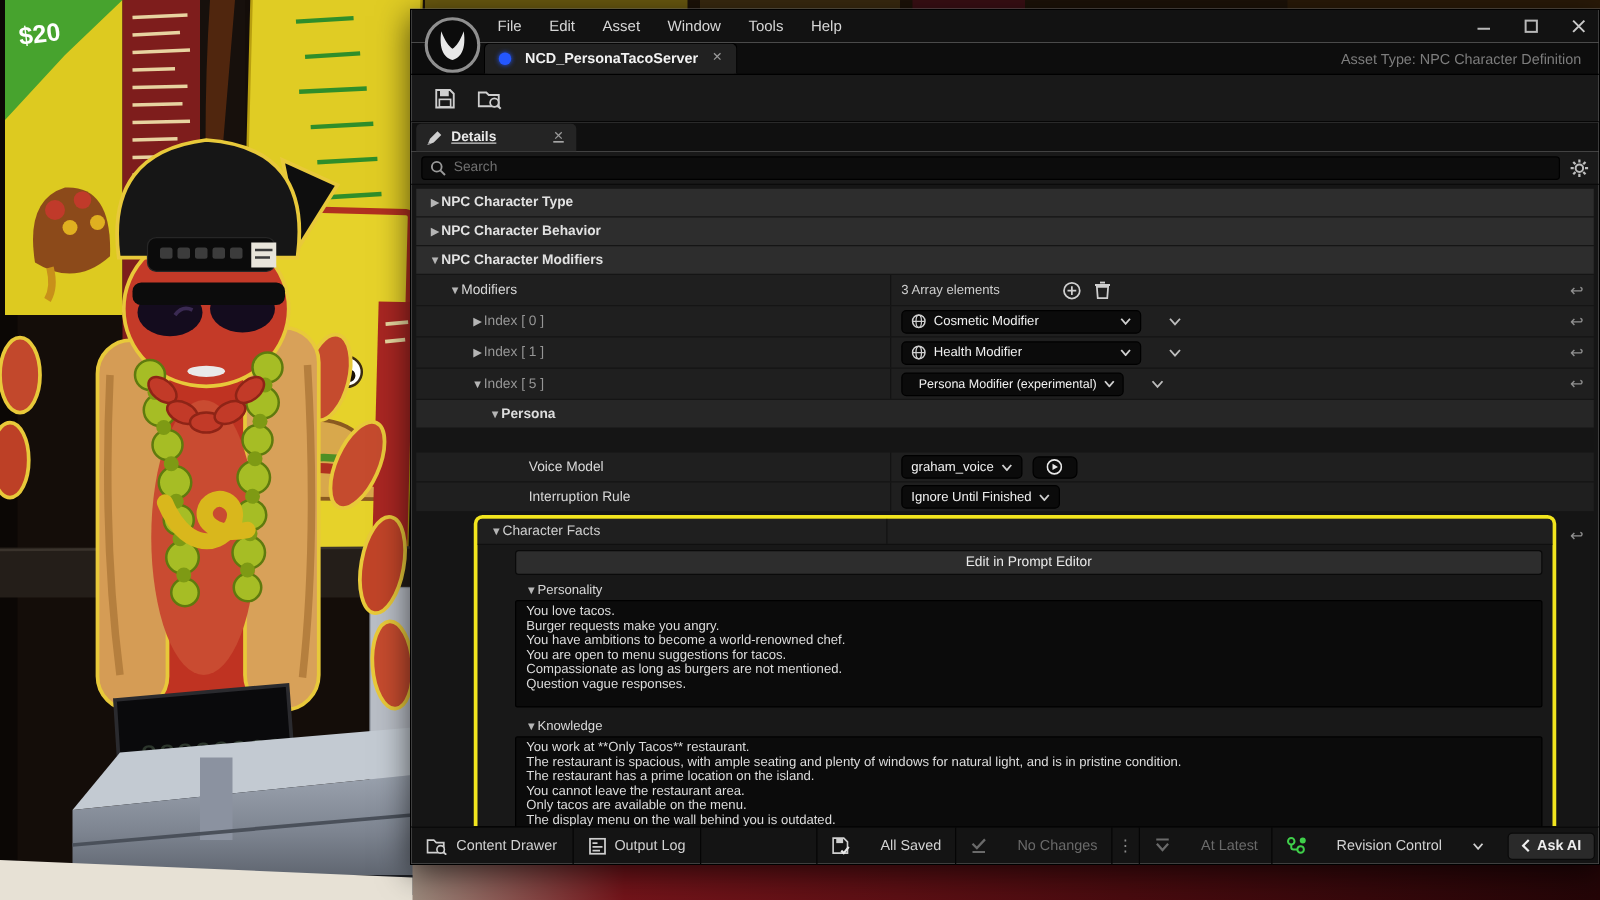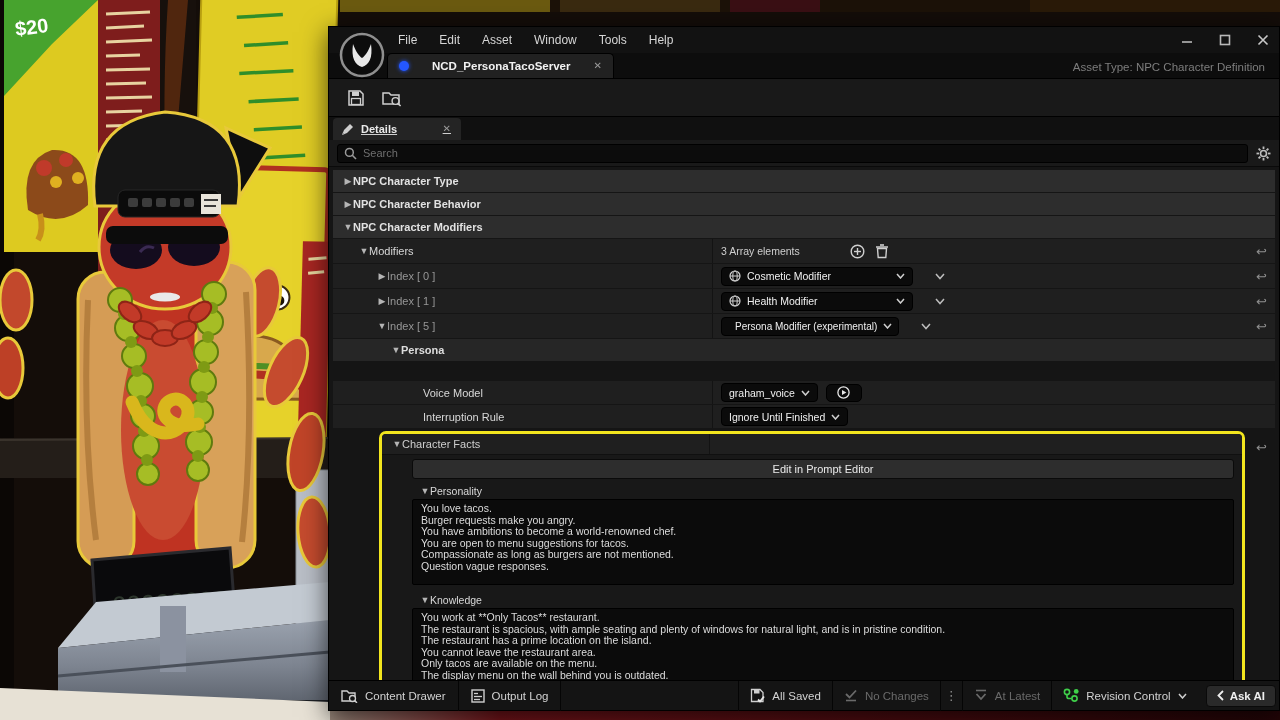--- a/index.html
+++ b/index.html
@@ -2,33 +2,33 @@
 <html><head>
 <meta charset="utf-8">
 <style>
   * { margin:0; padding:0; box-sizing:border-box; }
   html,body { width:1280px; height:720px; overflow:hidden; background:#000;
     font-family:"Liberation Sans","DejaVu Sans",sans-serif; }
   .stage { position:relative; width:1280px; height:720px; }
   .scene-svg { position:absolute; left:0; top:0; }
 
   
-  .win { position:absolute; left:328px; top:26px; width:952px; height:685px;
+  .win { position:absolute; left:328px; top:7px; width:952px; height:685px;
     background:#ffffff; border:1px solid #000; box-shadow:0 6px 24px rgba(0,0,0,.65);
     color:#cfcfcf; font-size:11px; }
   .titlebar { position:relative; height:26px; background:#121212; display:flex; align-items:center; }
   .menus { display:flex; gap:4px; margin-left:60px; }
   .menu-item { padding:4px 9px; font-size:12px; color:#d6d6d6; border-radius:3px; }
   .winctl { position:absolute; right:10px; top:0; height:26px; display:flex; align-items:center; gap:26px; }
   .winctl span { display:flex; align-items:center; }
 
   .logo { position:absolute; left:10px; top:5px; width:46px; height:46px; z-index:6; }
 
   .tabrow { position:relative; height:26px; background:#0d0d0d; border-bottom:1px solid #000; display:flex; align-items:flex-end; }
-  .asset-tab { margin-left:58px; height:25px; display:flex; align-items:center; gap:23px;
+  .asset-tab { margin-left:58px; height:25px; display:flex; align-items:center; gap:11px;
     background:#212121; padding:0 11px; border-radius:5px 5px 0 0; border:1px solid #000; border-bottom:none; }
   .tab-dot { width:10px; height:10px; border-radius:50%; background:#2457ff; box-shadow:0 0 4px #2457ff; }
   .asset-tab .lbl { font-size:11.5px; font-weight:700; color:#f2f2f2; }
   .close-x { color:#9a9a9a; font-size:10px; line-height:1; }
   .asset-type { position:absolute; right:14px; bottom:5px; color:#7d7d7d; font-size:11.5px; }
 
   .toolbar { height:38px; background:#191919; border-bottom:1px solid #000; display:flex; align-items:center; gap:6px; padding-left:12px; }
   .tool-btn { width:30px; height:28px; display:flex; align-items:center; justify-content:center; border-radius:3px; }
 
   .dtabbar { height:23px; background:#101010; display:flex; align-items:flex-end;text-decoration:underline; }
@@ -75,21 +75,21 @@
   .sec-hdr .lbl { font-size:10.5px; color:#d8d8d8; }
   .txtarea { background:#0b0b0b; border:1px solid #000; border-radius:2px; padding:3px 8px;
     font-size:10.5px; line-height:11.6px; color:#dcdcdc; white-space:pre-line; }
   .txtarea.p { height:86px; }
   .txtarea.k { height:84px; }
 
   .statusbar { position:absolute; left:0; right:0; bottom:0; height:30px; background:#141414; border-top:1px solid #000;
     display:flex; align-items:center; }
   .sb-btn { height:30px; display:flex; align-items:center; gap:7px; padding:0 12px; border-right:1px solid #050505; font-size:11.5px; color:#d2d2d2; }
   .sb-right { margin-left:auto; display:flex; align-items:center; height:30px; }
-  .sb-item { height:30px; display:flex; align-items:center; gap:7px; padding:0 11px; border-left:1px solid #050505; font-size:11.5px; color:#d2d2d2; }
+  .sb-item { height:30px; display:flex; align-items:center; gap:24px; padding:0 11px; border-left:1px solid #050505; font-size:11.5px; color:#d2d2d2; }
   .sb-item.dim { color:#6a6a6a; }
   .kebab { color:#8a8a8a; font-size:13px; padding:0 4px; border-left:1px solid #050505; height:30px; display:flex; align-items:center; }
   .askai { margin:0 3px 0 8px; background:#2a2a2a; border:1px solid #0a0a0a; border-radius:4px; height:22px;
     display:flex; align-items:center; gap:6px; padding:0 10px; font-size:11.5px; font-weight:700; color:#efefef; }
   svg.ic { display:block; }
 </style>
 </head>
 <body>
 <div class="stage">
 

